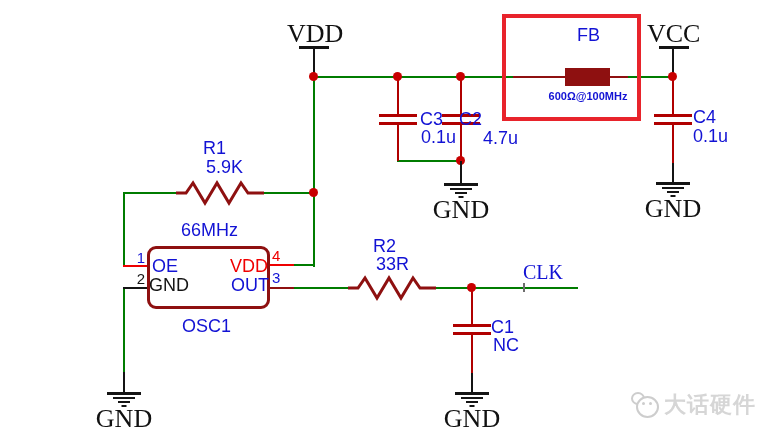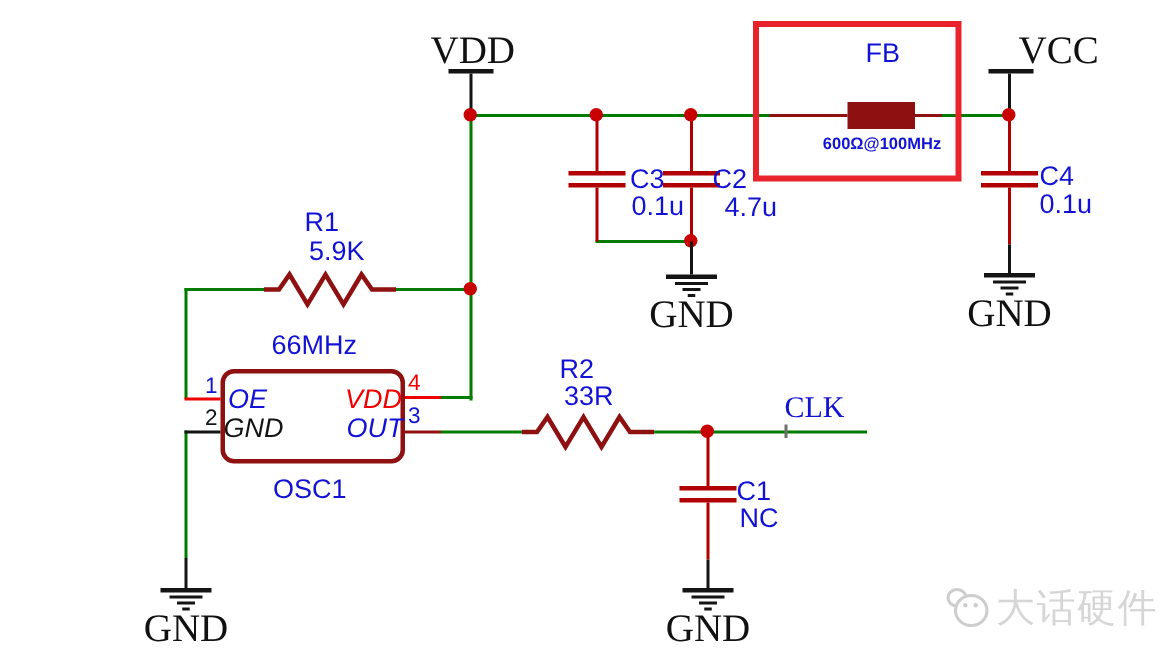--- a/index.html
+++ b/index.html
@@ -9,21 +9,21 @@
   .w{position:absolute;background:#007c00;}
   .m{position:absolute;background:#8e1010;}
   .cw{position:absolute;background:#b00000;}
   .bk{position:absolute;background:#141414;}
   .rs{position:absolute;background:#ee0000;}
   .dot{position:absolute;width:9px;height:9px;border-radius:50%;background:#c80000;}
   .plate{position:absolute;height:3px;background:#b00000;}
   
   .serifl{position:absolute;font-family:"Liberation Serif",serif;font-size:26px;color:#111;line-height:1;}
   .des{position:absolute;font-size:18px;color:#1212d4;line-height:1;white-space:nowrap;}
-  .pinname{position:absolute;font-size:18px;line-height:1;white-space:nowrap;font-style:italic;}
+  .pinname{position:absolute;font-size:18px;line-height:1;white-space:nowrap;}
   .pinnum{position:absolute;font-size:15px;line-height:1;}
   .blue{color:#1212d4;} .redtx{color:#f00000;} .blktx{color:#141414;}
   .gndsym{position:absolute;}
   .gbar{position:absolute;background:#141414;left:50%;transform:translateX(-50%);}
   .glabel{position:absolute;top:14px;left:50%;transform:translateX(-50%);
           font-family:"Liberation Serif",serif;font-size:26px;color:#111;line-height:1;}
   .pbar{position:absolute;background:#141414;height:3px;width:30px;}
   .oscbox{position:absolute;left:147px;top:246px;width:123px;height:63px;border:3px solid #8e1010;
           border-radius:9px;background:#fff;box-sizing:border-box;}
   .hlbox{position:absolute;left:502px;top:14px;width:139px;height:107px;border:4px solid #e8232b;
@@ -31,22 +31,22 @@
   .bead{position:absolute;left:565px;top:68px;width:45px;height:18px;background:#8e1010;}
   .fbval{position:absolute;left:543px;top:91px;width:90px;text-align:center;font-size:11px;
          font-weight:bold;color:#1212d4;line-height:1;}
   .clk{position:absolute;left:523px;top:262px;font-family:"Liberation Serif",serif;font-size:20px;
        color:#1212d4;line-height:1;}
   .tick{position:absolute;background:#6e6e6e;}
   .rsvg{position:absolute;}
   .wm{position:absolute;left:631px;top:392px;display:flex;align-items:center;gap:6px;}
   .wmlogo{position:relative;width:27px;height:26px;}
   .wmc{position:absolute;border:2px solid #cdcdcd;background:#fff;border-radius:50%;}
-  .wmtext{font-size:26px;color:#d6d6d6;letter-spacing:1px;line-height:1;
-          text-shadow:1px 1px 0 #ffffff;white-space:nowrap;}
+  .wmtext{font-size:22px;color:#d6d6d6;letter-spacing:1px;line-height:1;
+          text-shadow:1px 1px 0 #ffffff;white-space:nowrap;font-weight:bold;}
 </style>
 </head>
 <body>
 
 <div id="canvas">
 
   <div class="w" style="left:313px;top:76px;width:201px;height:2px;"></div>
   <div class="w" style="left:628px;top:76px;width:46px;height:2px;"></div>
   <div class="w" style="left:313px;top:76px;width:2px;height:191px;"></div>
   <div class="w" style="left:294px;top:264px;width:21px;height:2px;"></div>
@@ -55,21 +55,21 @@
   <div class="w" style="left:123px;top:192px;width:2px;height:74px;"></div>
   <div class="w" style="left:123px;top:287px;width:2px;height:85px;"></div>
   <div class="w" style="left:294px;top:287px;width:56px;height:2px;"></div>
   <div class="w" style="left:428px;top:287px;width:150px;height:2px;"></div>
   <div class="w" style="left:397px;top:160px;width:65px;height:2px;"></div>
 
   <div class="serifl" style="left:287px;top:21px;">VDD</div>
   <div class="pbar" style="left:299px;top:46px;"></div>
   <div class="bk" style="left:313px;top:49px;width:2px;height:27px;"></div>
 
-  <div class="serifl" style="left:647px;top:21px;margin-left:32px;">VCC</div>
+  <div class="serifl" style="left:647px;top:21px;">VCC</div>
   <div class="pbar" style="left:659px;top:46px;"></div>
   <div class="bk" style="left:672px;top:49px;width:2px;height:27px;"></div>
 
   <div class="hlbox"></div>
   <div class="m" style="left:513px;top:76px;width:52px;height:2px;"></div>
   <div class="m" style="left:610px;top:76px;width:18px;height:2px;"></div>
   <div class="bead"></div>
   <div class="des" style="left:577px;top:26px;">FB</div>
   <div class="fbval">600Ω@100MHz</div>
 
@@ -89,21 +89,21 @@
   <div class="plate" style="left:379px;top:114px;width:38px;"></div>
   <div class="plate" style="left:379px;top:122px;width:38px;"></div>
   <div class="cw" style="left:397px;top:125px;width:2px;height:36px;"></div>
   <div class="des" style="left:420px;top:110px;">C3</div>
   <div class="des" style="left:421px;top:128px;">0.1u</div>
 
   <div class="cw" style="left:460px;top:78px;width:2px;height:36px;"></div>
   <div class="plate" style="left:442px;top:114px;width:38px;"></div>
   <div class="plate" style="left:442px;top:122px;width:38px;"></div>
   <div class="cw" style="left:460px;top:125px;width:2px;height:37px;"></div>
-  <div class="des" style="left:475px;top:110px;">C2</div>
+  <div class="des" style="left:459px;top:110px;">C2</div>
   <div class="des" style="left:483px;top:129px;">4.7u</div>
 
   <div class="cw" style="left:672px;top:78px;width:2px;height:36px;"></div>
   <div class="plate" style="left:654px;top:114px;width:38px;"></div>
   <div class="plate" style="left:654px;top:122px;width:38px;"></div>
   <div class="cw" style="left:672px;top:125px;width:2px;height:38px;"></div>
   <div class="des" style="left:693px;top:108px;">C4</div>
   <div class="des" style="left:693px;top:127px;">0.1u</div>
 
   <div class="cw" style="left:471px;top:289px;width:2px;height:35px;"></div>

